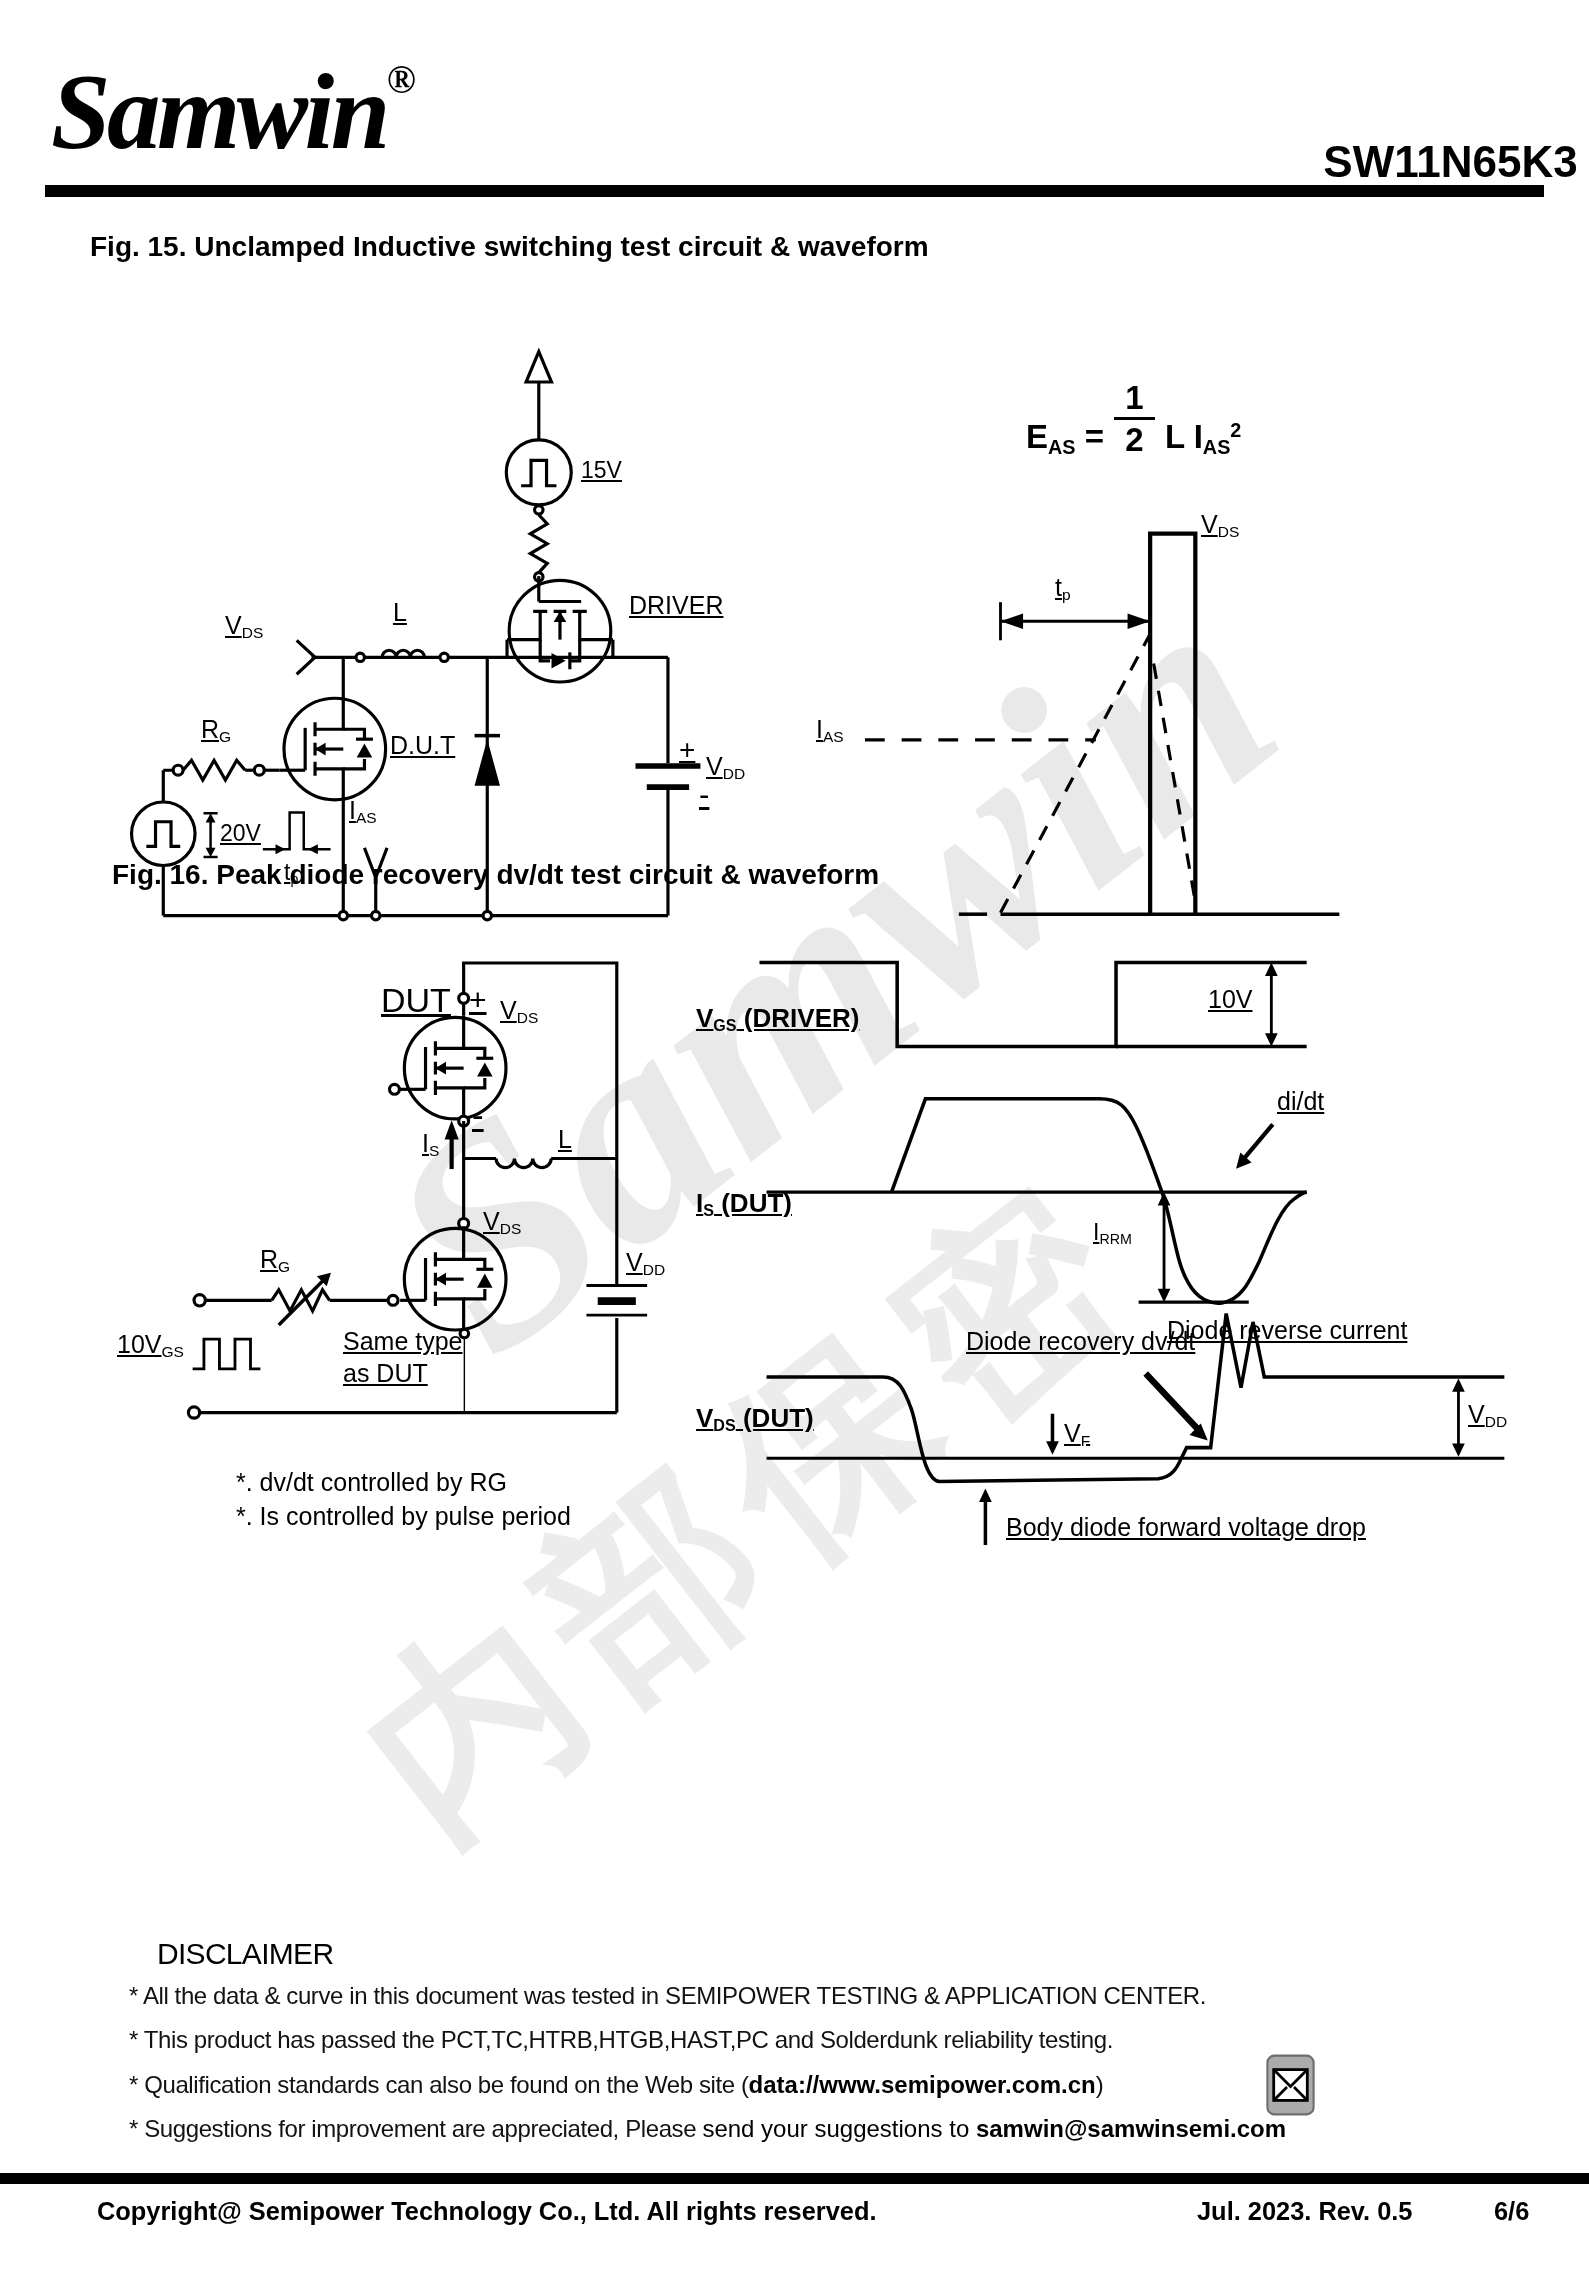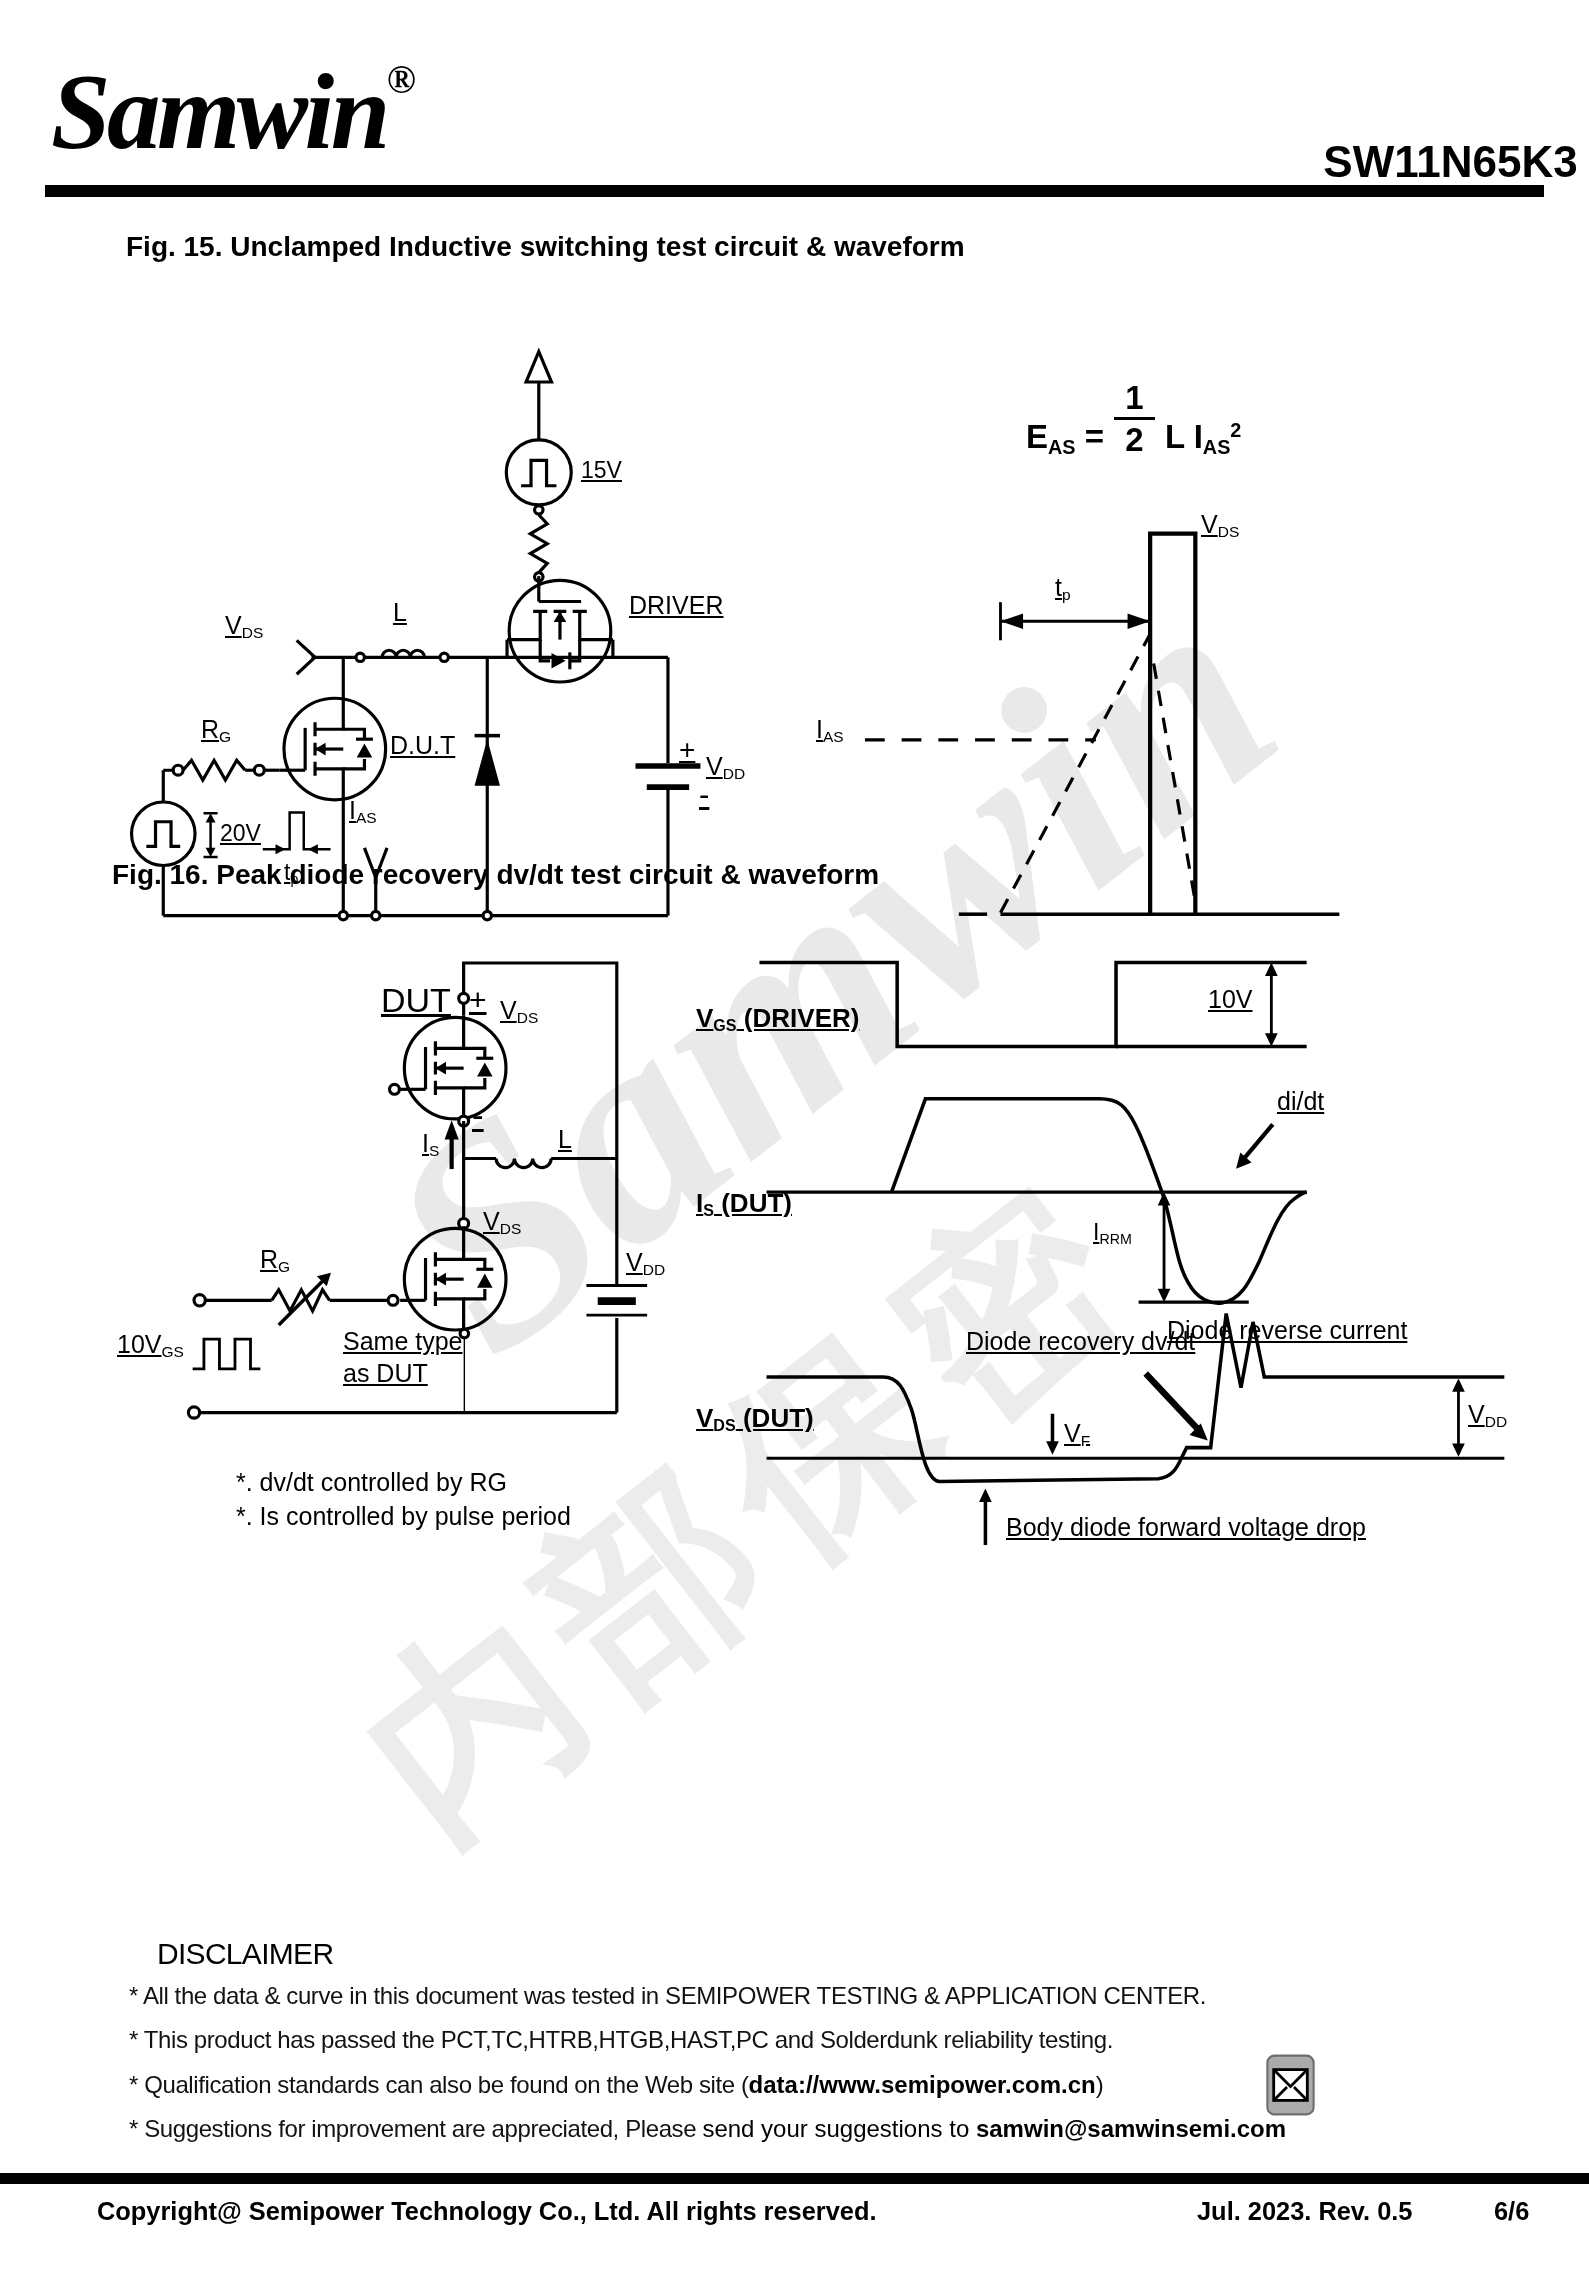--- a/index.html
+++ b/index.html
@@ -26,21 +26,21 @@
   .logo {
     position:absolute; left:51px; top:59px; line-height:1;
     font-family:"Liberation Serif", serif; font-weight:bold; font-style:italic;
     font-size:107px; letter-spacing:-3.5px;
   }
   .logo .reg { font-size:39px; font-style:normal; vertical-align:55px; letter-spacing:0; }
   .part-number { position:absolute; right:11.3px; top:137px; font-size:44px; font-weight:bold; }
   .header-rule { position:absolute; left:45px; top:185px; width:1499px; height:12px; background:#000; }
   
   .fig-title { position:absolute; font-size:28px; font-weight:bold; white-space:nowrap; }
-  #fig15-title { left:90px; top:231px;margin-left:36px; }
+  #fig15-title { left:90px; top:231px; }
   #fig16-title { left:112px; top:859px; }
   
   .lbl { position:absolute; font-size:25px; line-height:1.1; white-space:nowrap;text-decoration:underline; }
   .lbl .sb { font-size:0.62em; position:relative; top:0.25em;margin-top:29px; }
   .lbl.bold { font-weight:bold; }
   svg { position:absolute; overflow:visible; }
   svg * { vector-effect:none; }
   
   .equation {
     position:absolute; left:1026px; top:381px; display:flex; align-items:flex-end;

